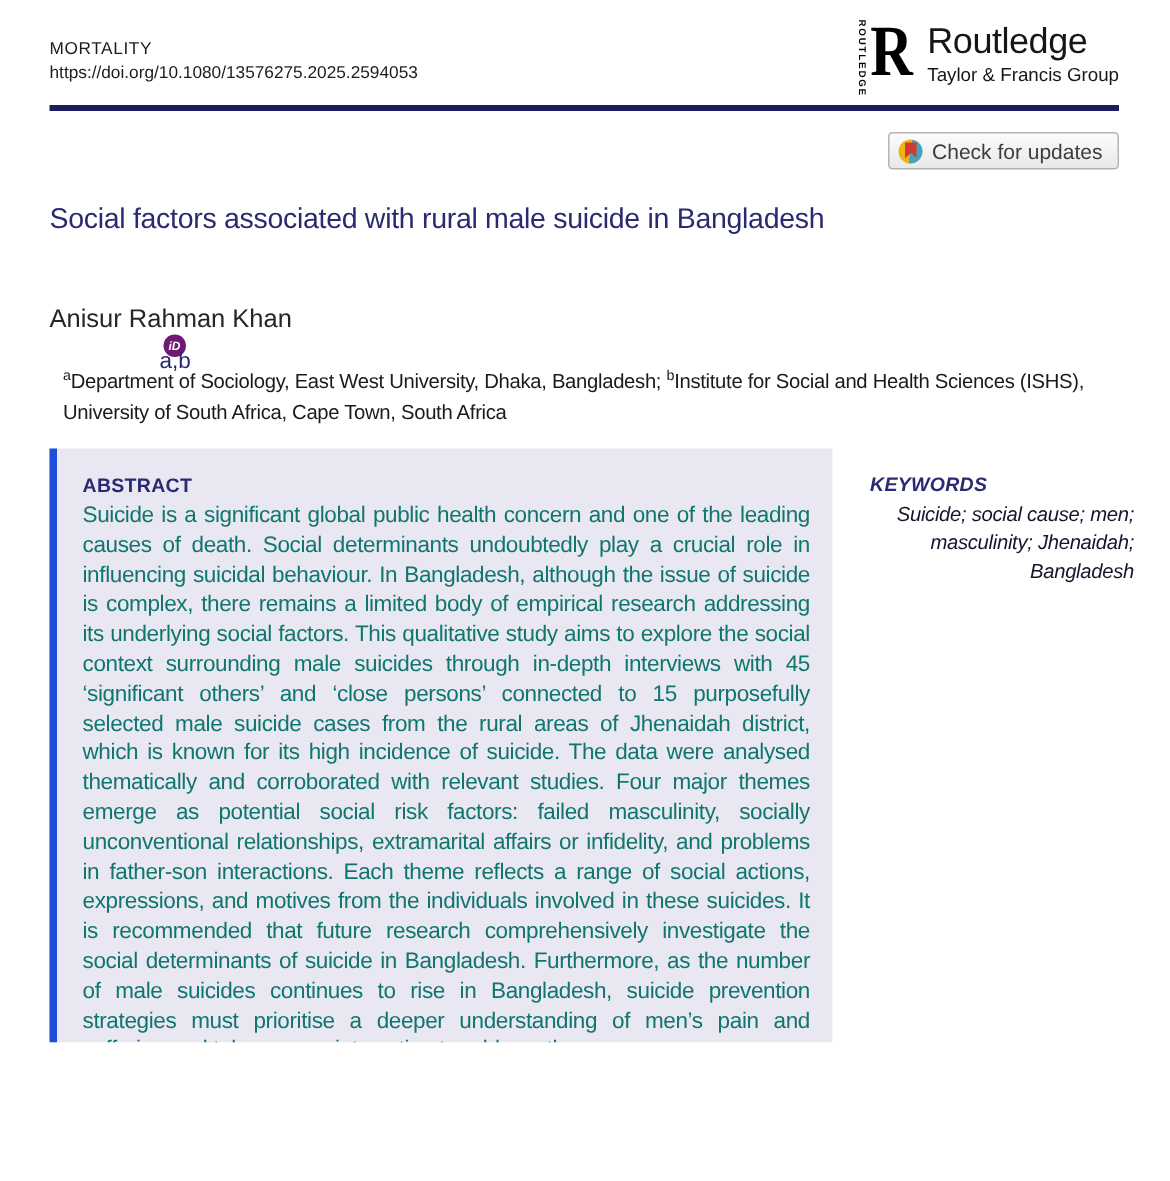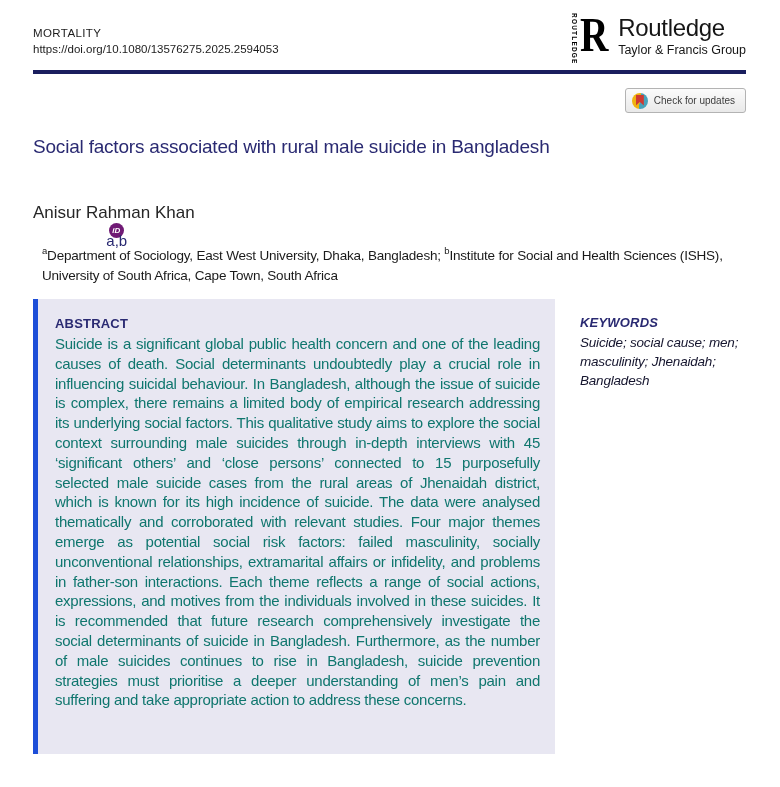--- a/index.html
+++ b/index.html
@@ -1,21 +1,21 @@
 <!DOCTYPE html>
 <html><head>
 <meta charset="utf-8">
 <style>
   * { margin: 0; padding: 0; box-sizing: border-box; }
   html, body { background: #ffffff; }
   body { font-family: "Liberation Sans", sans-serif; color: #1a1a1a; }
   .page {
     position: relative;
     width: 780px;
-    height: 787px;
+    height: 695px;
     background: #ffffff;
     overflow: hidden;
   }
 
   
   .journal-block { position: absolute; top: 27px; left: 33px; }
   .journal-name { font-size: 11.5px; letter-spacing: 0.4px; color: #1c1c1c; font-weight: 400; }
   .doi-link { font-size: 11.5px; color: #1c1c1c; margin-top: 4px; text-decoration: none; display: block; }
 
   .publisher { position: absolute; top: 13px; right: 34px; display: flex; align-items: center; gap: 7px; }
@@ -56,21 +56,21 @@
   .crossmark-circle {
     width: 16px; height: 16px; border-radius: 50%;
     background: linear-gradient(100deg, #f0b310 49%, #46a3bb 51%);
     position: relative;
   }
   .crossmark-bookmark {
     position: absolute; left: 4px; top: 2px;
     width: 8px; height: 11px; background: #cf3a32;
     clip-path: polygon(0 0, 100% 0, 100% 100%, 50% 68%, 0 100%);
   }
-  .check-updates-label { font-size: 10px; color: #3d3d3d; }
+  .check-updates-label { font-size: 14px; color: #3d3d3d; }
 
   
   .article-title {
     position: absolute; top: 131px; left: 33px; width: 656px;
     font-size: 19px; font-weight: normal; line-height: 31px;
     color: #2a2a72; letter-spacing: -0.2px;
   }
   .author-line { position: absolute; top: 203px; left: 33px; font-size: 17px; color: #262626; display: flex; align-items: center; flex-direction: column; }
   .orcid-badge {
     display: inline-flex; align-items: center; justify-content: center;
@@ -97,21 +97,21 @@
     min-height: 455px;
   }
   .abstract-heading { font-size: 13px; font-weight: bold; color: #2a2a72; letter-spacing: 0.2px; margin-bottom: 3px; }
   .abstract-text {
     font-size: 15px; line-height: 19.8px; color: #0f766e;
     text-align: justify; letter-spacing: -0.25px;
   }
 
   .keywords-block { position: absolute; top: 315px; left: 580px; width: 176px; font-style: italic; }
   .keywords-heading { font-size: 13px; font-weight: bold; color: #2a2a72; letter-spacing: 0.2px; margin-bottom: 3px; }
-  .keywords-text { font-size: 13.5px; line-height: 19px; color: #15152e; letter-spacing: -0.2px; }
+  .keywords-text { font-size: 13.5px; line-height: 19px; color: #15152e; letter-spacing: -0.2px; text-align: right; }
 </style>
 </head>
 <body>
 
 <div class="page">
 
   <div class="journal-block">
     <div class="journal-name">MORTALITY</div>
     <a class="doi-link" href="#">https://doi.org/10.1080/13576275.2025.2594053</a>
   </div>

